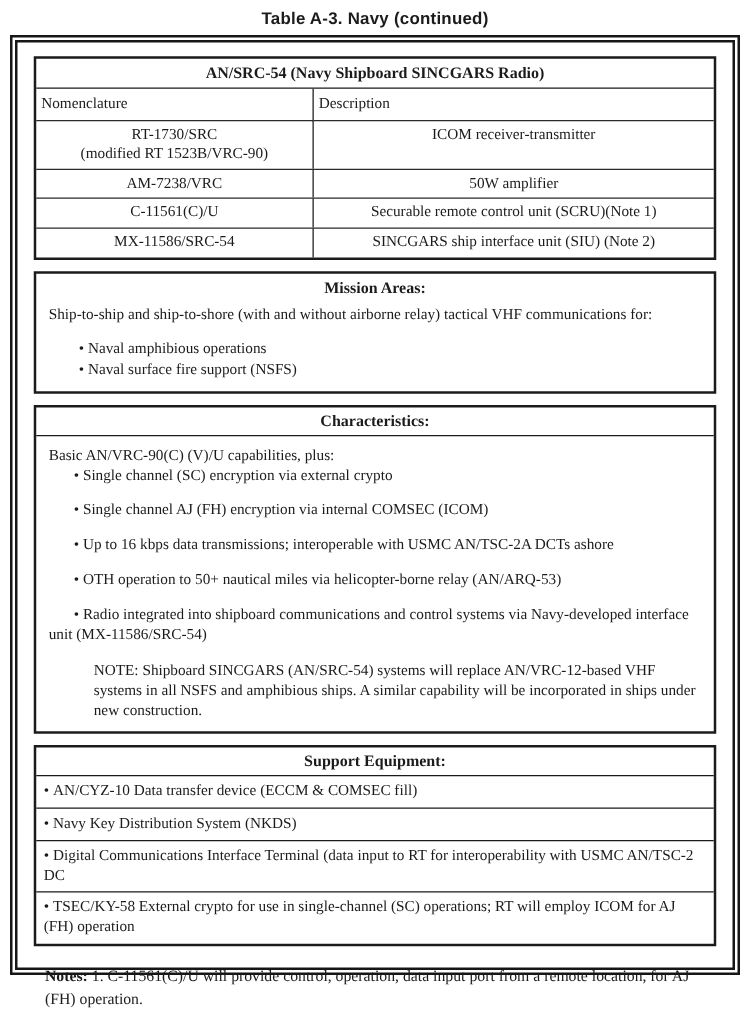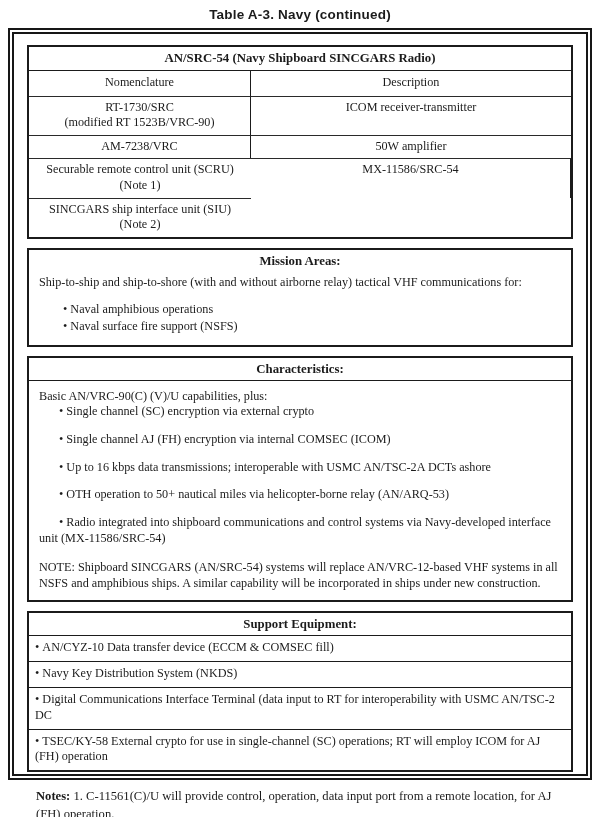--- a/index.html
+++ b/index.html
@@ -45,31 +45,31 @@
   .equip-title {
     font-weight: bold;
     font-size: 12.8px;
     text-align: center;
     padding: 4px 0 4px 0;
     border-bottom: 1.6px solid #1b1b1b;
   }
   .equip-grid { display: grid; grid-template-columns: 222px 1fr; font-size: 12.2px; }
   .cell { padding: 3px 9px 4px 9px; line-height: 1.28; }
   .cell.left { border-right: 1.6px solid #1b1b1b; white-space: pre-line; }
-  .cell.head { text-align: center; padding: 4px 4px 5px 4px; }
+  .cell.head { text-align: left; padding: 4px 4px 5px 4px; }
   .cell.rowline { border-top: 1.3px solid #2a2a2a; text-align: center; }
 
   
   .bullet-item { text-indent: 20px; line-height: 1.3; }
   .bullet-item::before { content: "\2022\00a0 "; }
   .mission-bullets { margin-top: 12px; }
   .mission-bullets .bullet-item { text-indent: 24px; margin: 1px 0; }
   .chars-bullets { }
   .chars-bullets .bullet-item { margin-bottom: 12px; }
-  .chars-note { margin-top: 10px; }
+  .chars-note { margin-top: 10px; margin-left: 36px; }
 
   
   .support-row {
     font-size: 12.2px;
     line-height: 1.3;
     padding: 4px 9px 5px 6px;
     border-top: 1.4px solid #1b1b1b;
   }
   .support-row::before { content: "\2022\00a0 "; }
   .support-row.first { border-top: none; }
@@ -93,20 +93,21 @@
         <div class="cell head left">Nomenclature</div>
         <div class="cell head">Description</div>
 
         <div class="cell left rowline">RT-1730/SRC
 (modified RT 1523B/VRC-90)</div>
         <div class="cell rowline">ICOM receiver-transmitter</div>
 
         <div class="cell left rowline">AM-7238/VRC</div>
         <div class="cell rowline">50W amplifier</div>
 
+        <div class="cell left rowline">C-11561(C)/U</div>
         <div class="cell rowline">Securable remote control unit (SCRU)(Note 1)</div>
 
         <div class="cell left rowline">MX-11586/SRC-54</div>
         <div class="cell rowline">SINCGARS ship interface unit (SIU) (Note 2)</div>
       </div>
     </section>
 
     <section class="box">
       <div class="box-title">Mission Areas:</div>
       <div class="box-body" style="padding-top:2px;">

